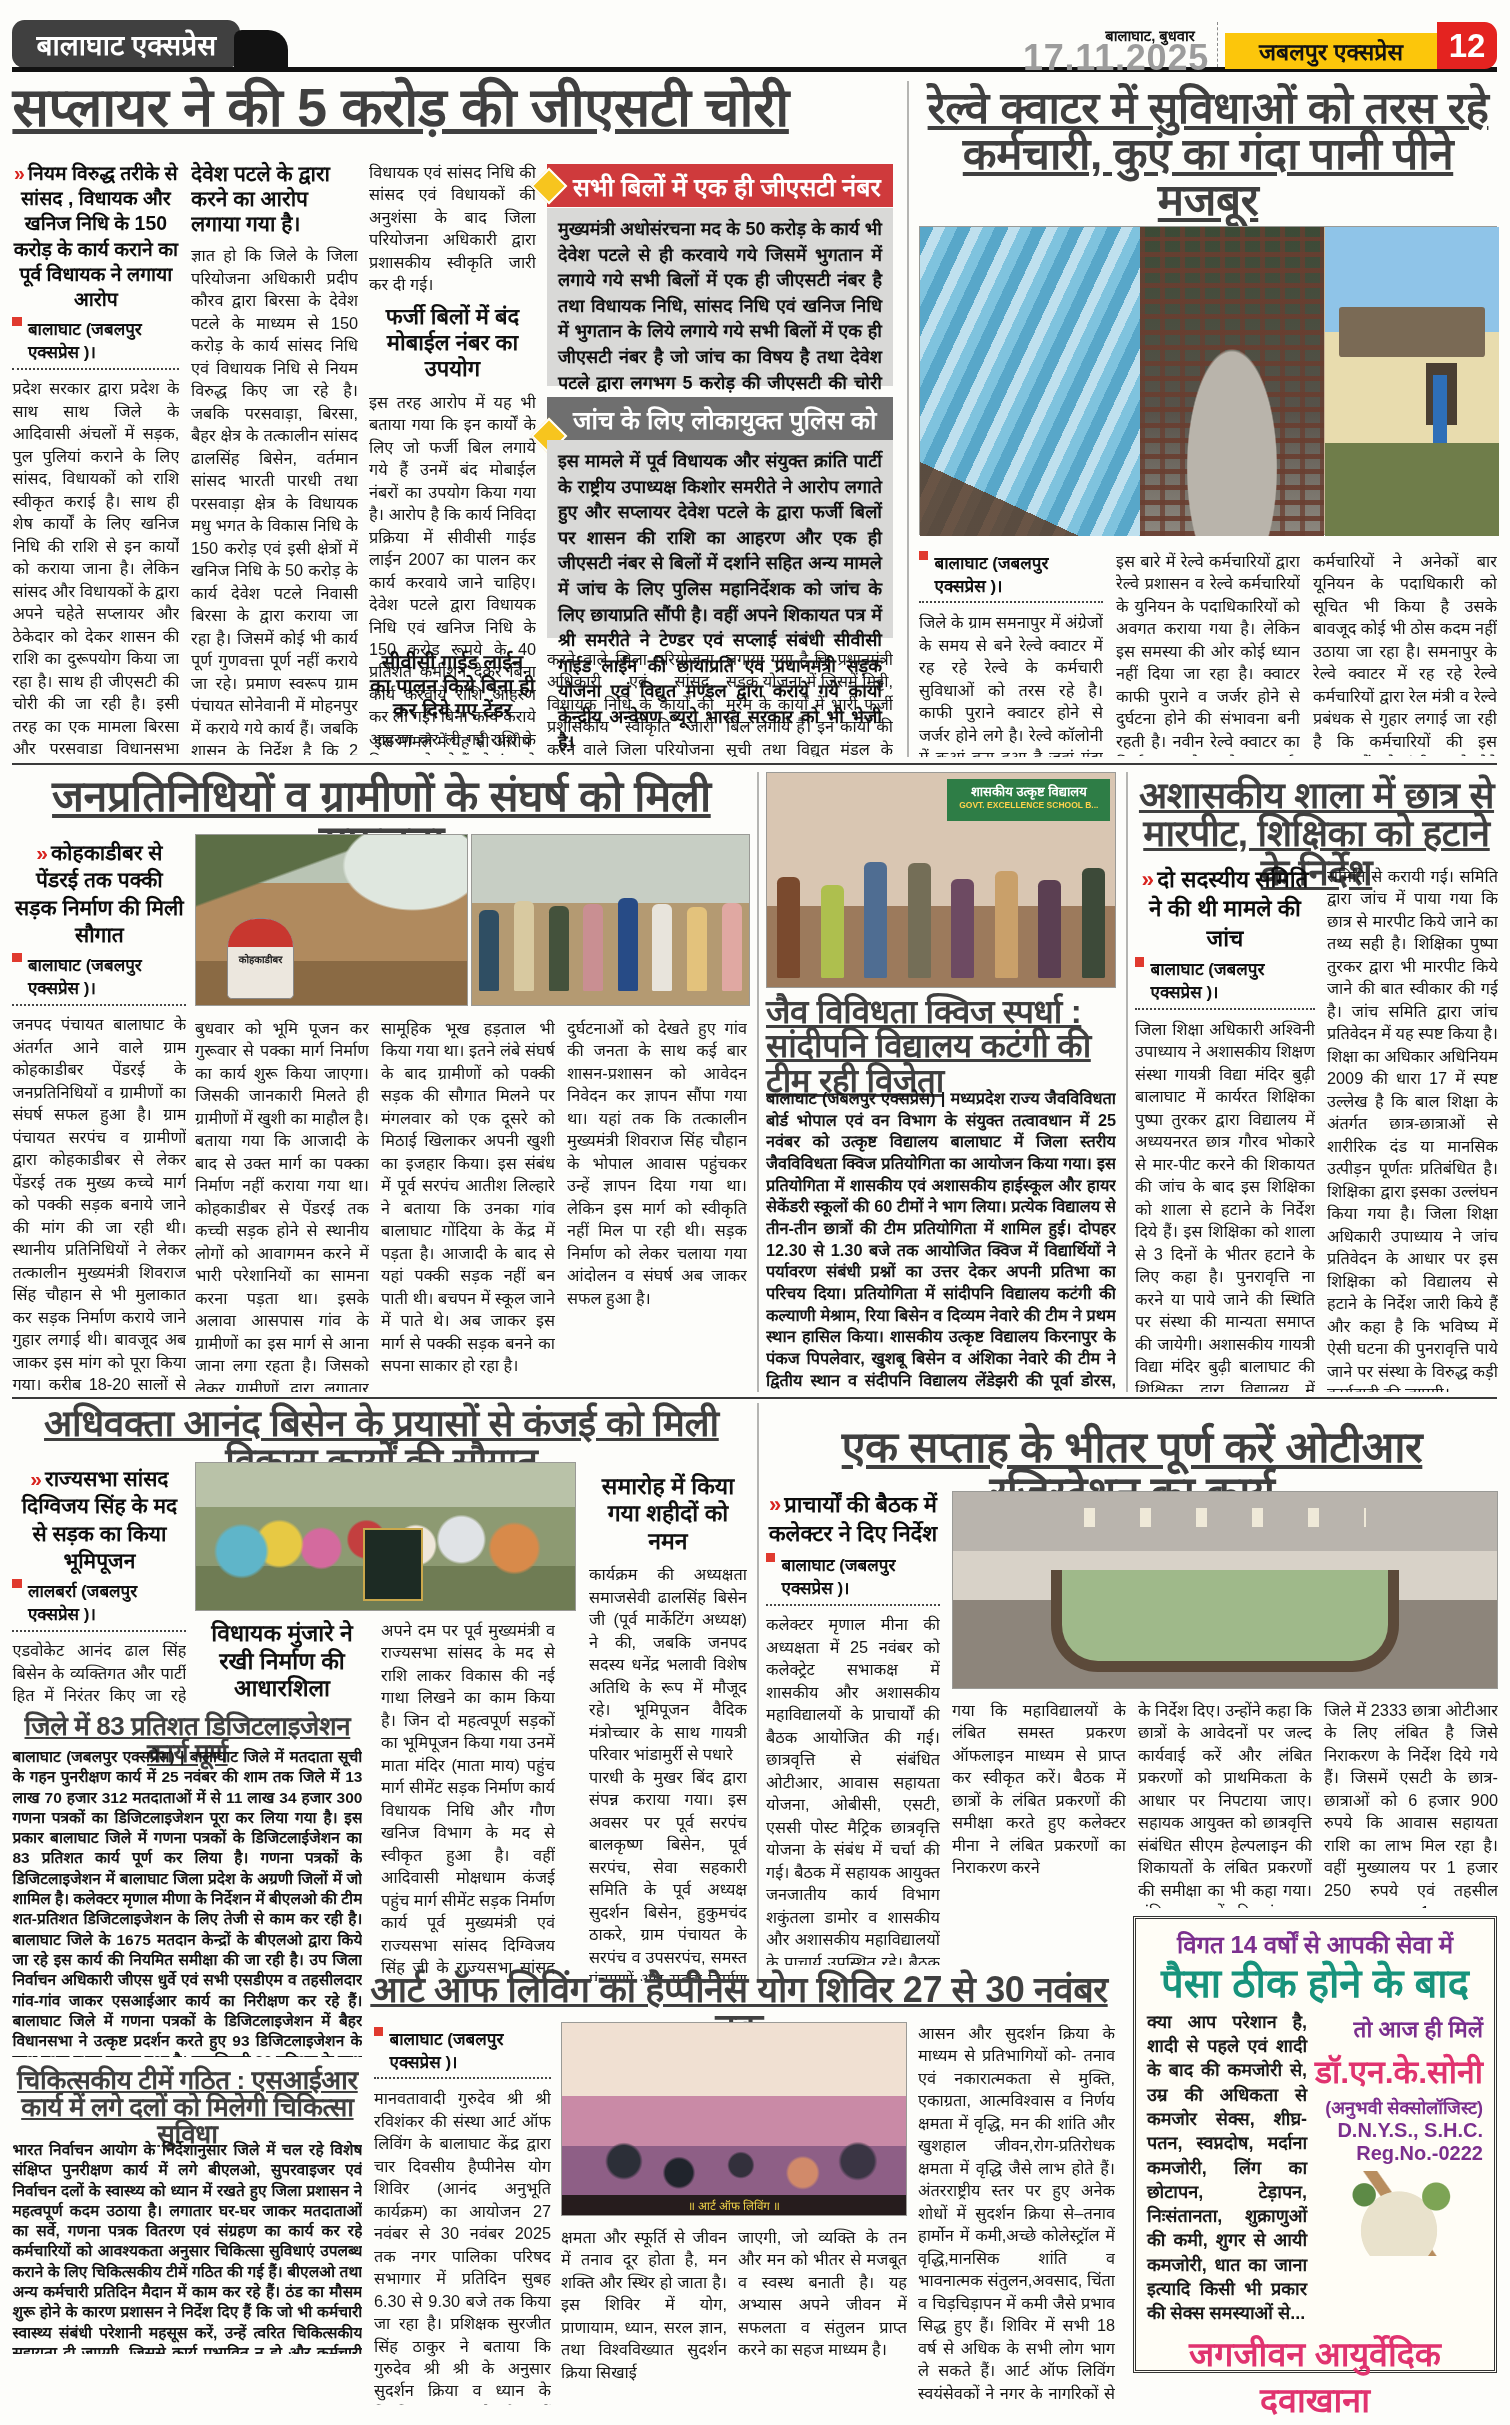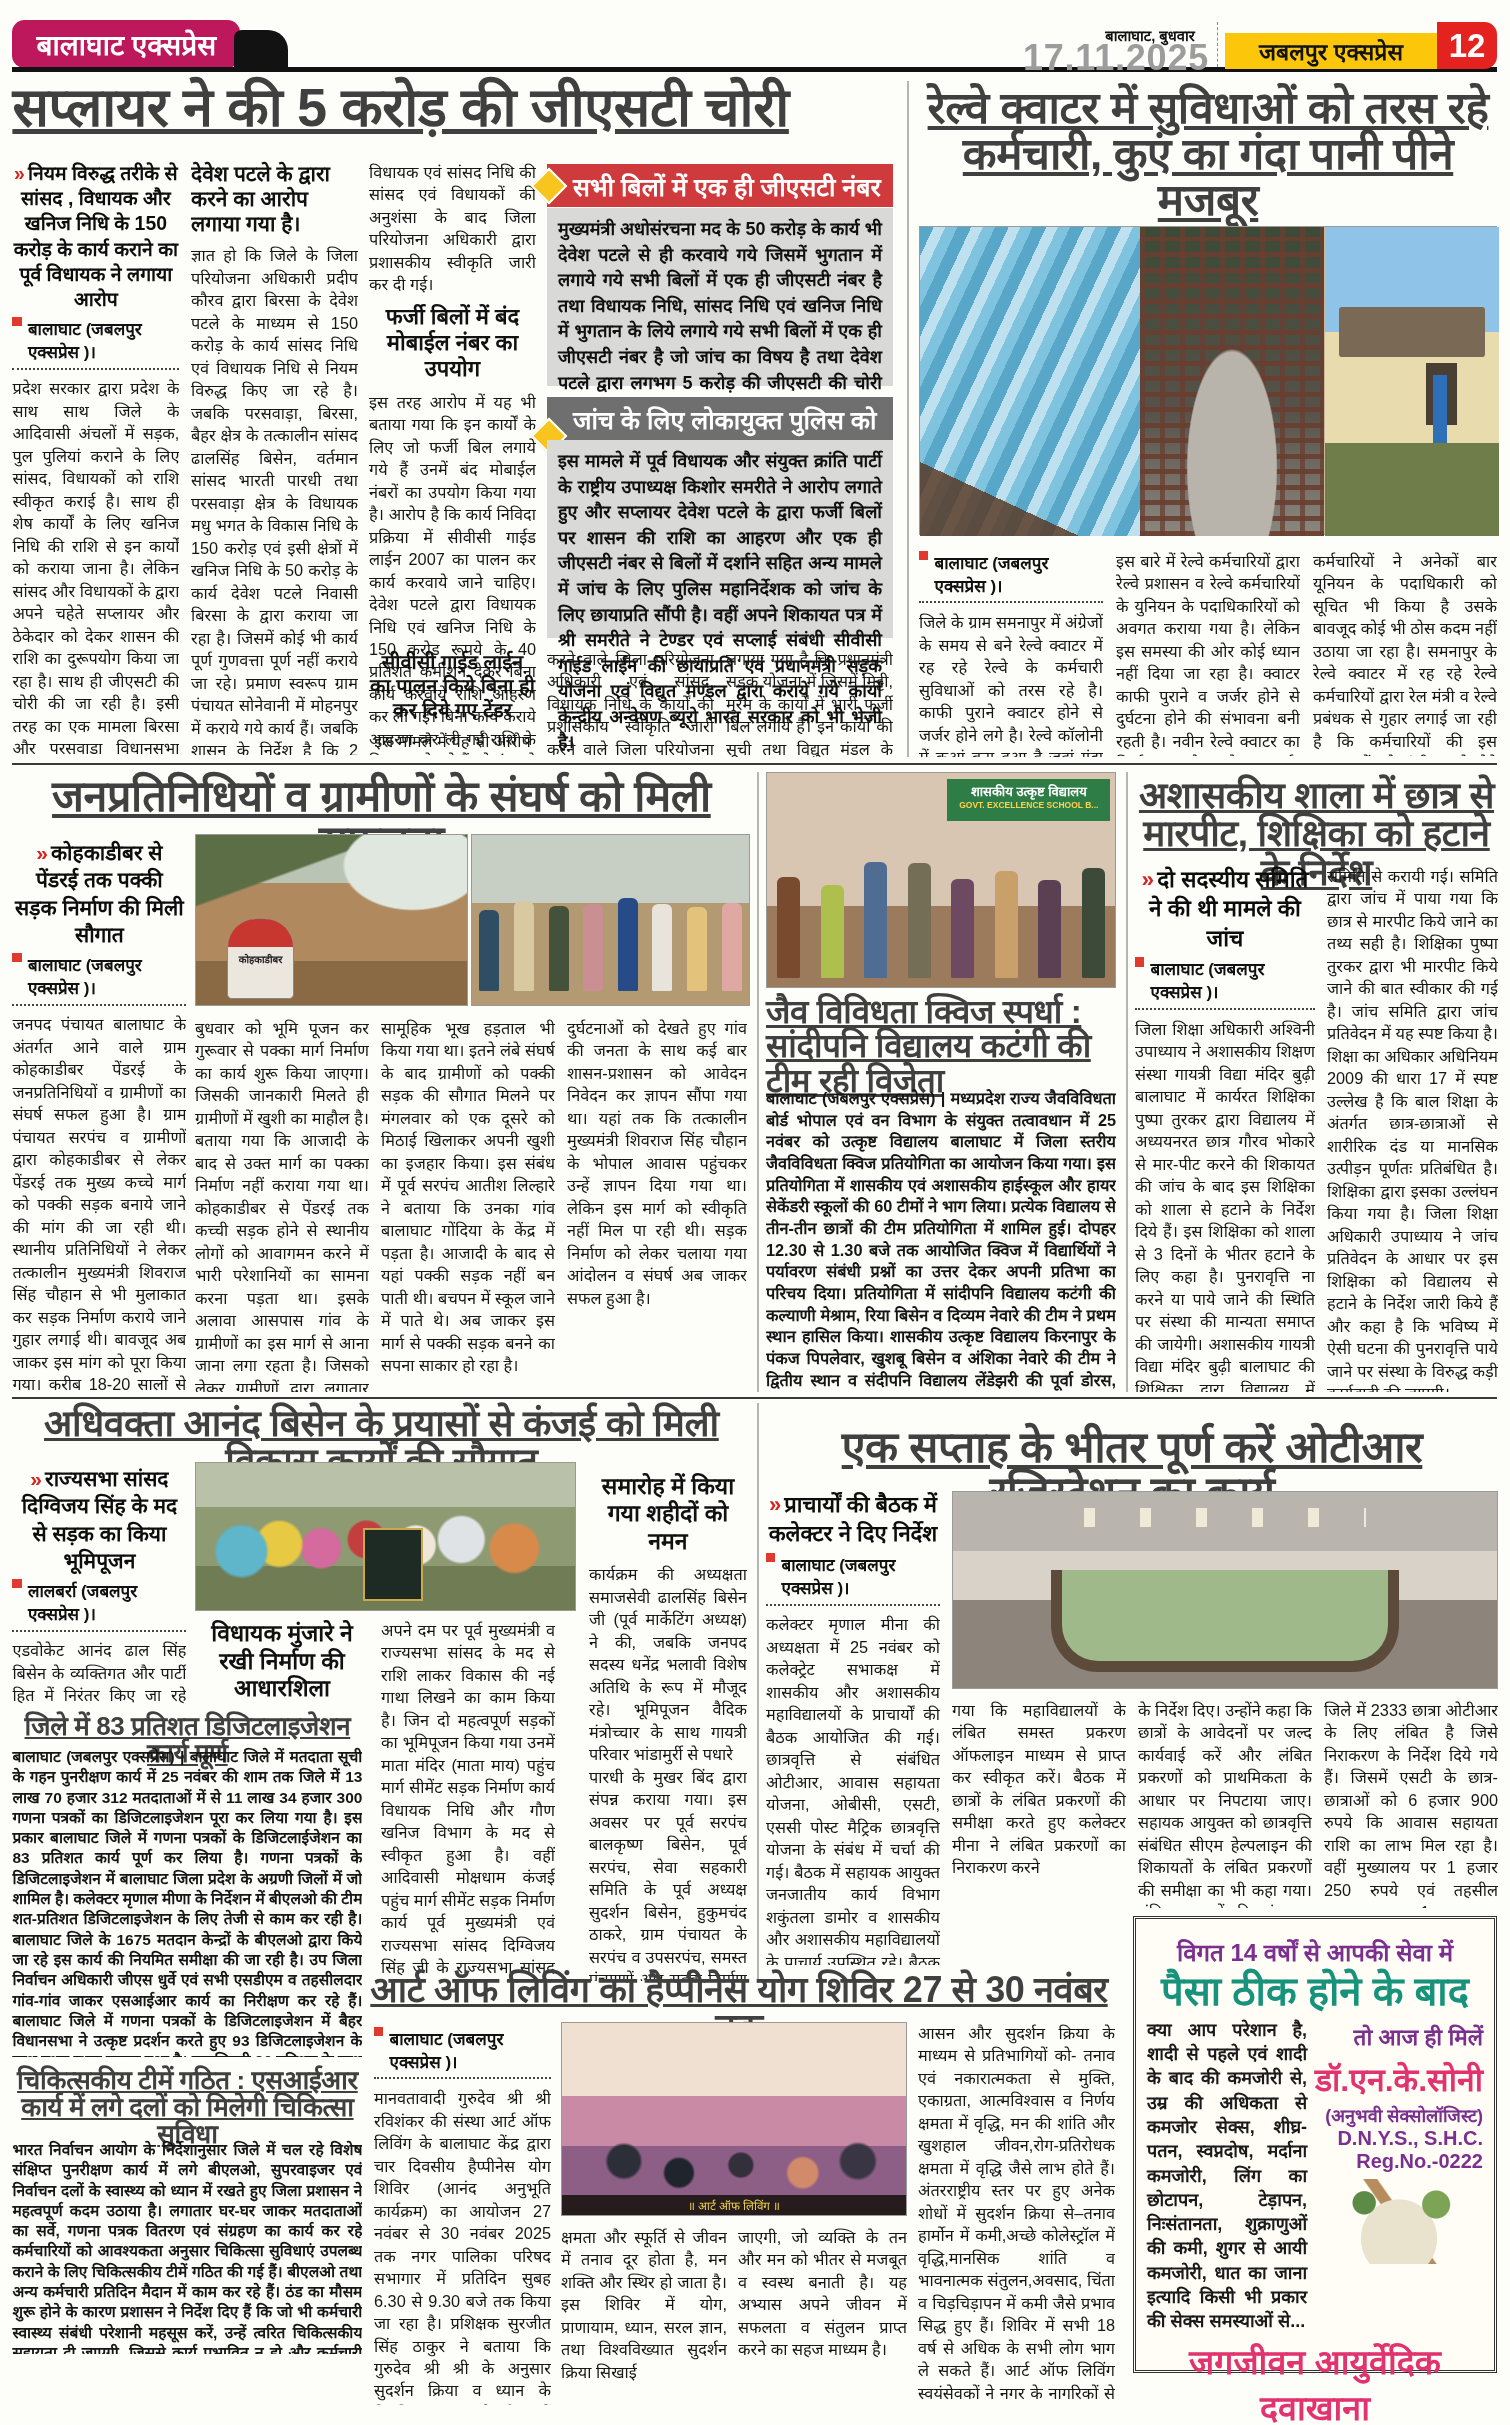--- a/index.html
+++ b/index.html
@@ -29,21 +29,21 @@
   .photo { border:0.8px solid #9a9a96; }
   .mast-title { color:#fff; font-weight:800; display:flex; align-items:center; justify-content:center; }
   .figure-person { border-radius:6.2px 6.2px 1.6px 1.6px; }
   .caption-strip { position:absolute; left:0; right:0; bottom:0; background:rgba(20,16,10,0.85); color:#f3d64a; font-size:11.6px; text-align:center; padding:2.3px 0; }
 </style>
 </head>
 <body>
 
 <div id="page">
 
-  <div class="abs mast-title" style="left:12.4px; top:20px; width:228px; height:48px; background:#be185d; border-radius:12.4px; font-size:28px;">
+  <div class="abs mast-title" style="left:12.4px; top:20px; width:228px; height:48px; background:#404040; border-radius:12.4px; font-size:28px;">
     <span>बालाघाट एक्सप्रेस</span>
   </div>
   <div class="abs" style="left:234px; top:29.5px; width:54px; height:39px; background:#121212; border-radius:7.8px 20px 0 0;"></div>
   <div class="abs" style="left:12.4px; top:67px; width:1485px; height:5.4px; background:#121212;"></div>
 
   <div class="abs" style="left:1084px; top:25px; width:132px; font-size:14.7px; font-weight:700; text-align:center;">बालाघाट, बुधवार</div>
   <div class="abs" style="left:1016px; top:37px; width:200px; font-size:36px; font-weight:700; color:#9c9c9c; text-align:center; letter-spacing:0.8px;">17.11.2025</div>
   <div class="abs" style="left:1217px; top:22px; height:45px; border-left:1.6px dashed #8a8a8a;"></div>
   <div class="abs" style="left:1225px; top:33px; width:212px; height:36px; background:#fcc60b; display:flex; align-items:center; justify-content:center;">
     <span style="font-weight:800; font-size:23px; color:#131313;">जबलपुर एक्सप्रेस</span>
@@ -322,21 +322,21 @@
            radial-gradient(circle at 70% 78%, #d18a6a 0 5%, transparent 6%),
            radial-gradient(circle at 86% 72%, #3a3544 0 5%, transparent 6%),
            linear-gradient(#f0e0d2 0 38%, #c98aa6 38% 64%, #8e5f86 64%);">
     <div class="caption-strip">॥ आर्ट ऑफ लिविंग ॥</div>
   </div>
 
   <div class="abs col body-txt" style="left:561px; top:2226px; width:166px; height:177px;">क्षमता और स्फूर्ति से जीवन में तनाव दूर होता है, मन शक्ति और स्थिर हो जाता है। इस शिविर में योग, प्राणायाम, ध्यान, सरल ज्ञान, तथा विश्वविख्यात सुदर्शन क्रिया सिखाई</div>
   <div class="abs col body-txt" style="left:738px; top:2226px; width:169px; height:177px;">जाएगी, जो व्यक्ति के तन और मन को भीतर से मजबूत व स्वस्थ बनाती है। यह अभ्यास अपने जीवन में सफलता व संतुलन प्राप्त करने का सहज माध्यम है।</div>
   <div class="abs col body-txt" style="left:918px; top:2022px; width:197px; height:381px;">आसन और सुदर्शन क्रिया के माध्यम से प्रतिभागियों को- तनाव एवं नकारात्मकता से मुक्ति, एकाग्रता, आत्मविश्वास व निर्णय क्षमता में वृद्धि, मन की शांति और खुशहाल जीवन,रोग-प्रतिरोधक क्षमता में वृद्धि जैसे लाभ होते हैं। अंतरराष्ट्रीय स्तर पर हुए अनेक शोधों में सुदर्शन क्रिया से–तनाव हार्मोन में कमी,अच्छे कोलेस्ट्रॉल में वृद्धि,मानसिक शांति व भावनात्मक संतुलन,अवसाद, चिंता व चिड़चिड़ापन में कमी जैसे प्रभाव सिद्ध हुए हैं। शिविर में सभी 18 वर्ष से अधिक के सभी लोग भाग ले सकते हैं। आर्ट ऑफ लिविंग स्वयंसेवकों ने नगर के नागरिकों से इस जीवन उपयोगी शिविर का लाभ अवश्य उठाने की अपील की है।</div>
 
-  <div class="abs" style="left:1133px; top:1916px; width:364px; height:457px; background:#fffdf6; border:3.9px double #333; padding:16px 11px;">
+  <div class="abs" style="left:1133px; top:1916px; width:364px; height:457px; background:#fffdf6; border:3.9px double #333; padding:8px 11px;">
     <div style="color:#7b2f8e; font-weight:800; font-size:24px; text-align:center;">विगत 14 वर्षों से आपकी सेवा में</div>
     <div style="color:#17937c; font-weight:800; font-size:40px; text-align:center; line-height:1.05; margin:1.6px 0 6.2px 0;">पैसा ठीक होने के बाद</div>
     <div style="display:flex; gap:7.8px;">
       <div style="flex:1.15; font-weight:700; font-size:18px; line-height:1.35; text-align:justify; color:#1a1a1a;">क्या आप परेशान है, शादी से पहले एवं शादी के बाद की कमजोरी से, उम्र की अधिकता से कमजोर सेक्स, शीघ्र- पतन, स्वप्नदोष, मर्दाना कमजोरी, लिंग का छोटापन, टेड़ापन, निःसंतानता, शुक्राणुओं की कमी, शुगर से आयी कमजोरी, धात का जाना इत्यादि किसी भी प्रकार की सेक्स समस्याओं से...</div>
       <div style="flex:1; text-align:right;">
         <div style="color:#7b2f8e; font-weight:800; font-size:22.5px; margin-top:3.1px;">तो आज ही मिलें</div>
         <div style="color:#e0336f; font-weight:800; font-size:32px; margin-top:4.7px;">डॉ.एन.के.सोनी</div>
         <div style="color:#7b2f8e; font-weight:800; font-size:18px; margin-top:3.1px;">(अनुभवी सेक्सोलॉजिस्ट)</div>
         <div style="color:#7b2f8e; font-weight:800; font-size:20px;">D.N.Y.S., S.H.C.</div>
         <div style="color:#7b2f8e; font-weight:800; font-size:20px;">Reg.No.-0222</div>

